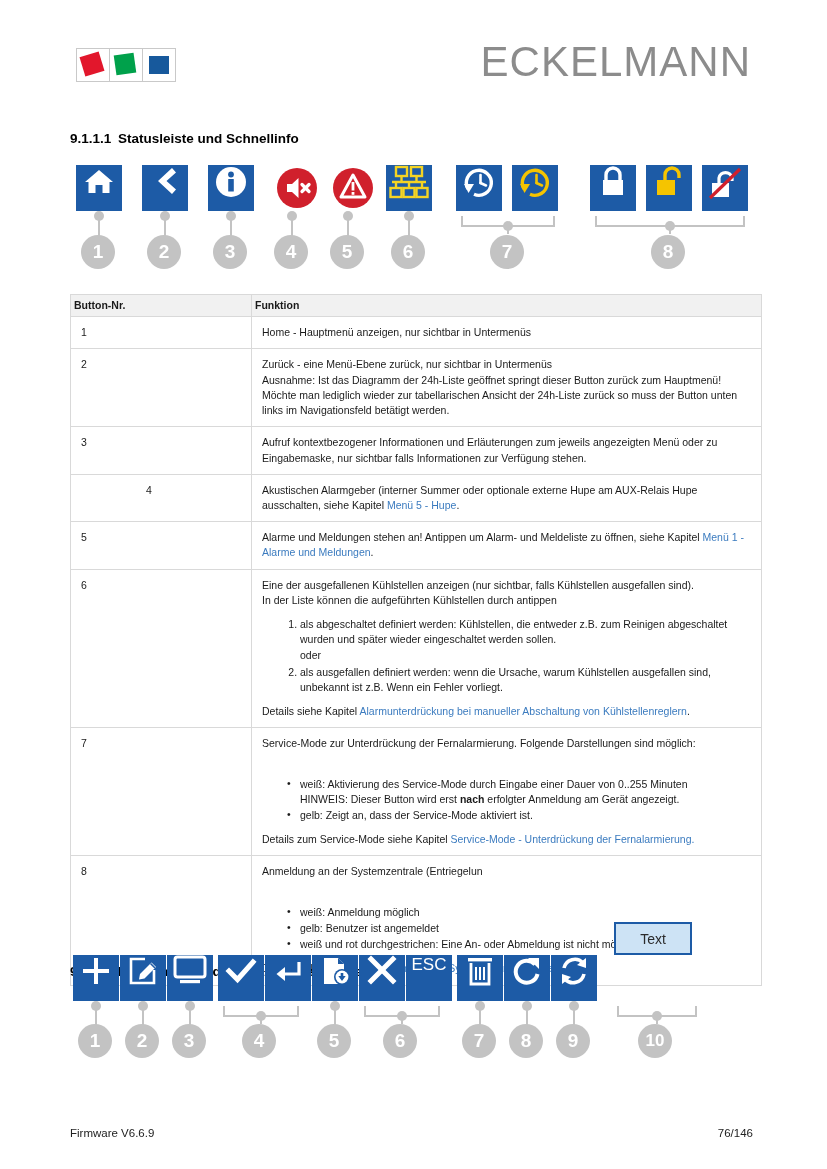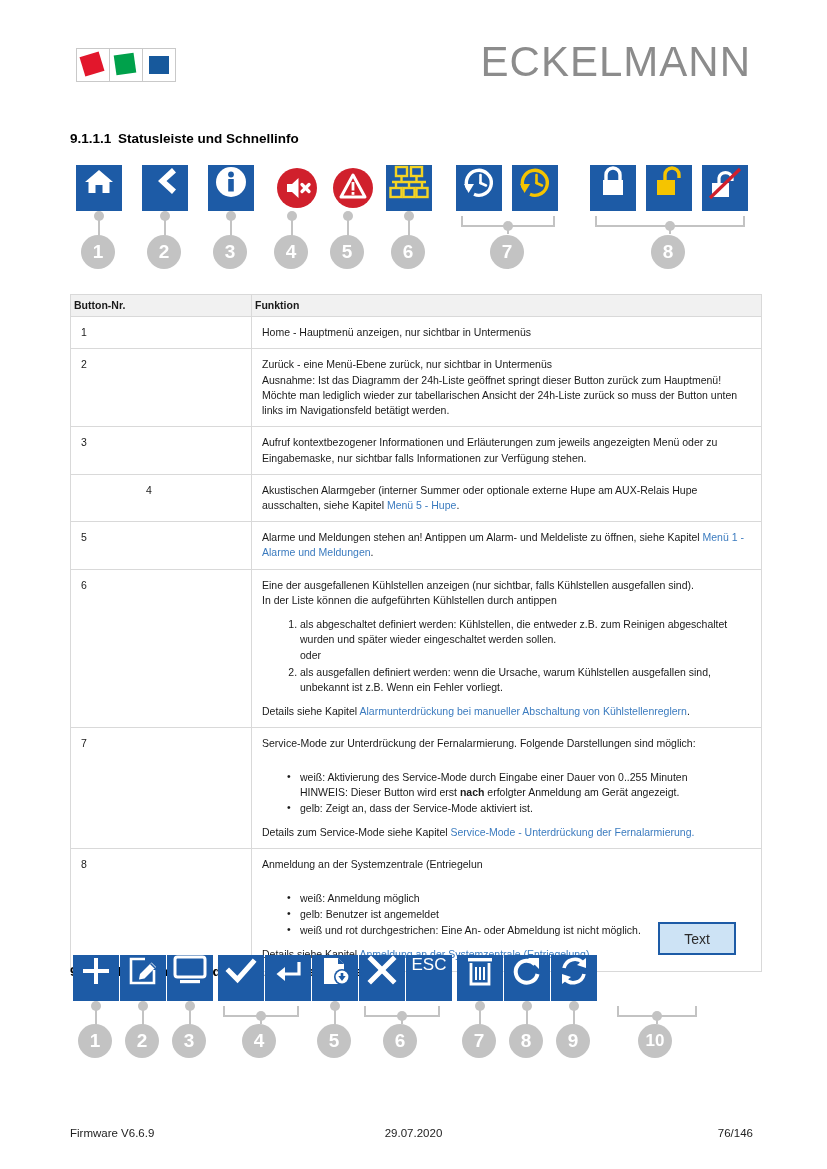--- a/index.html
+++ b/index.html
@@ -48,21 +48,21 @@
   
   table.fn{position:absolute;border-collapse:collapse;width:692px;font-size:10.5px;line-height:1.45;}
   table.fn th,table.fn td{border:1px solid #d9d9d9;vertical-align:top;padding:8px 10px;text-align:left;}
   table.fn th{background:#f1f1f1;font-size:10.5px;font-weight:bold;padding:3px;}
   table.fn th:first-child,table.fn td:first-child{width:160px;}
   table.fn td p{margin:0;}
   table.fn td p + p{margin-top:0;}
   a.xref{color:#3b7bbf;text-decoration:none;}
   ol.inner{margin:9px 0 9px 0;padding-left:38px;}
   ol.inner li{margin-bottom:2px;}
-  ul.inner{margin:18px 0 9px 0;padding-left:38px;list-style:none;}
+  ul.inner{margin:25px 0 9px 0;padding-left:38px;list-style:none;}
   ul.inner li{margin-bottom:1px;position:relative;}
   ul.inner li::before{content:"\2022";position:absolute;left:-13px;top:-1px;}
   .center4{display:block;text-align:center;padding-right:24px;}
 
   
   .foot{position:absolute;left:0;bottom:0;width:827px;height:60px;font-size:11.5px;color:#222;}
   .foot .l{position:absolute;left:70px;top:18px;}
   .foot .c{position:absolute;left:0;right:0;top:18px;text-align:center;}
   .foot .r{position:absolute;right:74px;top:18px;}
 
@@ -400,21 +400,21 @@
 
     <div class="ico" style="left:551px;top:955px;">
       <svg width="32" height="32" viewBox="0 0 32 32">
         <path fill="none" stroke="#ffffff" stroke-width="3.6" d="M6 13 A11 11 0 0 1 25 8"></path>
         <path fill="#ffffff" d="M28 3 L28 13 L19 10 Z"></path>
         <path fill="none" stroke="#ffffff" stroke-width="3.6" d="M26 19 A11 11 0 0 1 7 24"></path>
         <path fill="#ffffff" d="M4 29 L4 19 L13 22 Z"></path>
       </svg>
     </div>
 
-    <div class="textbtn" style="left:614px;top:922px;margin-left:44px;">
+    <div class="textbtn" style="left:614px;top:922px;">
       <span>Text</span>
     </div>
 
     <div class="pin" style="left:95px;top:1009px;height:22px;"></div>
     <div class="cnum" style="left:78px;top:1024px;">1</div>
 
     <div class="pin" style="left:142px;top:1009px;height:22px;"></div>
     <div class="cnum" style="left:125px;top:1024px;">2</div>
 
     <div class="pin" style="left:189px;top:1009px;height:22px;"></div>
@@ -443,17 +443,16 @@
     <div class="cnum" style="left:556px;top:1024px;">9</div>
 
     <div class="bracket" style="left:617px;top:1006px;width:76px;">
         <span class="stem"></span>
       </div>
     <div class="cnum" style="left:638px;top:1024px;font-size:17px;">10</div>
   </div>
 
   <div class="foot">
     <div class="l">Firmware V6.6.9</div>
-    <div class="c">29.07.2020</div>
     <div class="r">76/146</div>
   </div>
 
 </div>
 
 </body></html>

